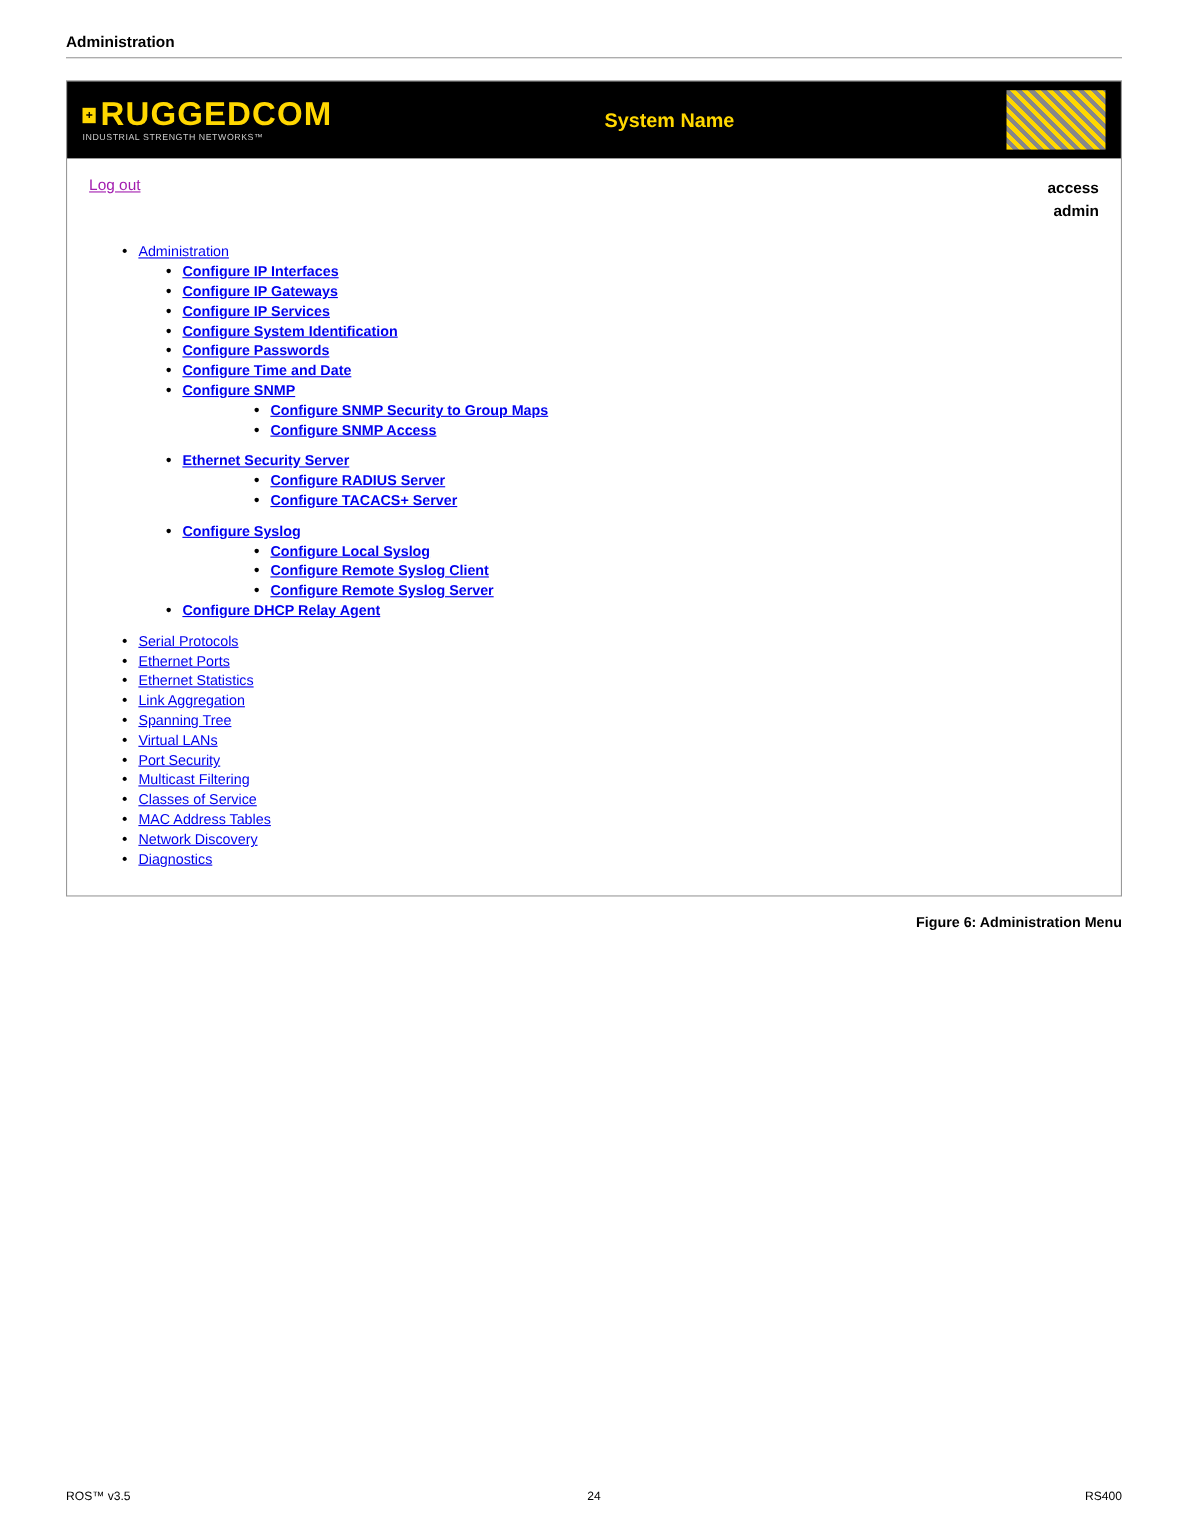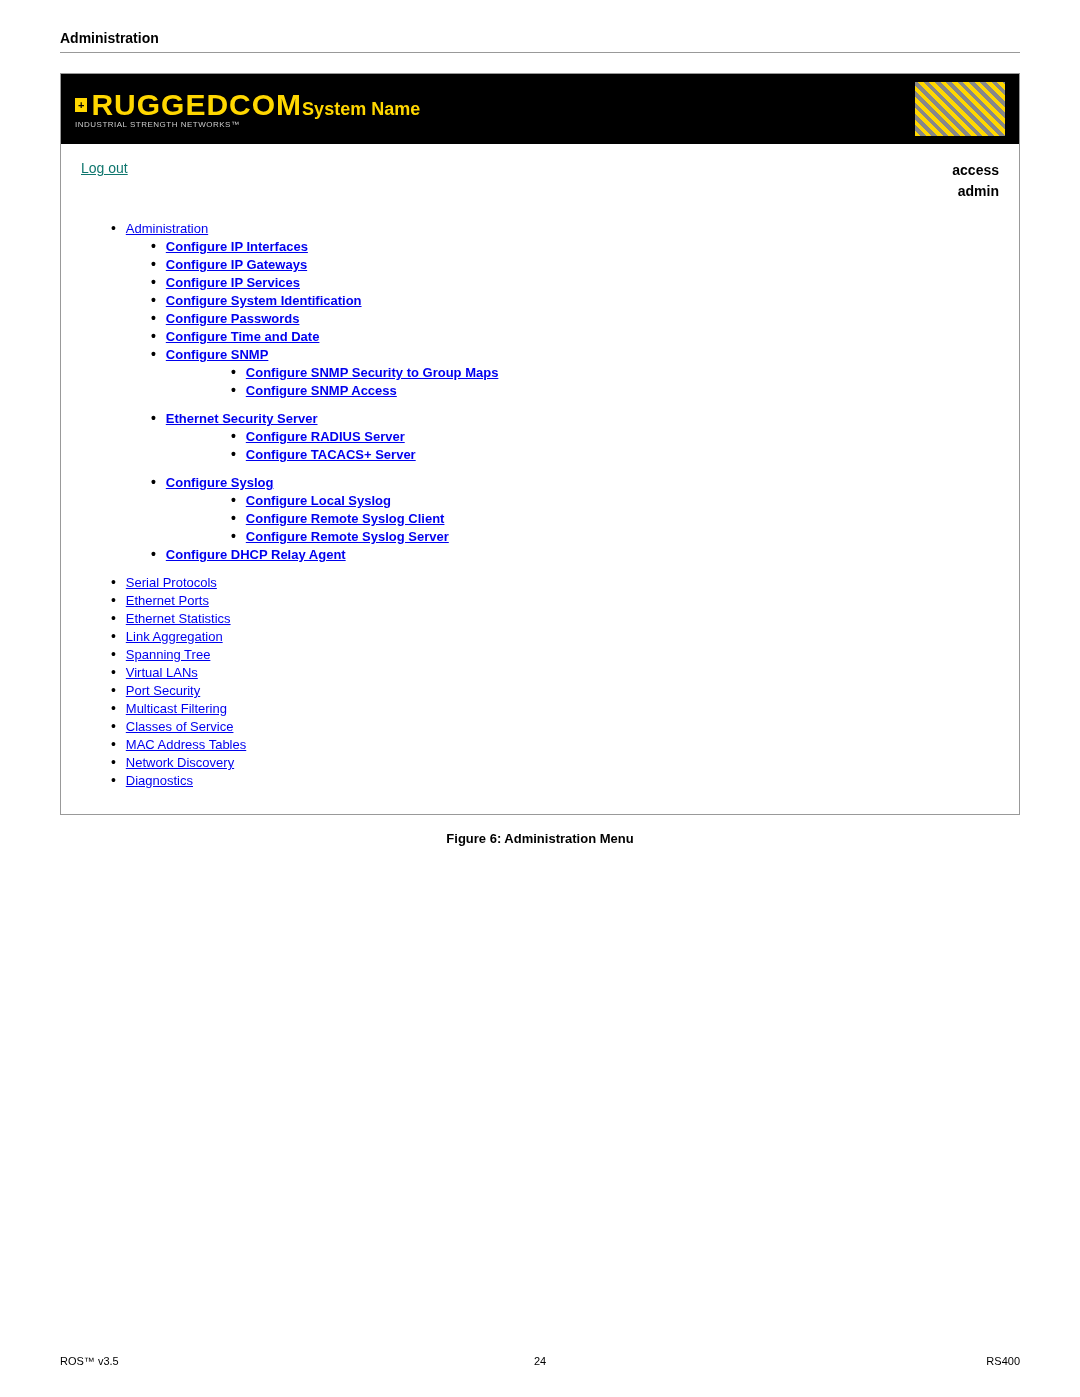--- a/index.html
+++ b/index.html
@@ -73,20 +73,21 @@
       font-weight: bold;
       font-size: 11px;
       padding: 1px 3px;
       margin-right: 4px;
     }
 
     .system-name {
       color: #FFD700;
       font-size: 18px;
       font-weight: bold;
+      text-align: center;
       flex: 1;
     }
 
     .hatch-pattern {
       width: 90px;
       height: 54px;
       background: repeating-linear-gradient(
         45deg,
         #FFD700,
         #FFD700 4px,
@@ -102,21 +103,21 @@
 
     
     .top-row {
       display: flex;
       justify-content: space-between;
       align-items: flex-start;
       margin-bottom: 18px;
     }
 
     .logout-link {
-      color: #0f766e;
+      color: #a21caf;
       text-decoration: underline;
       font-size: 14px;
       cursor: pointer;
     }
 
     .access-info {
       text-align: right;
       font-size: 14px;
       font-weight: bold;
       line-height: 1.5;
@@ -156,21 +157,21 @@
       font-weight: bold;
     }
 
     .level-3 {
       padding-left: 80px;
       margin-top: 2px;
     }
 
     
     .figure-caption {
-      text-align: center;
+      text-align: right;
       font-size: 13px;
       font-weight: bold;
       margin-top: 10px;
       margin-bottom: 30px;
     }
 
     
     .page-footer {
       position: absolute;
       bottom: 30px;

